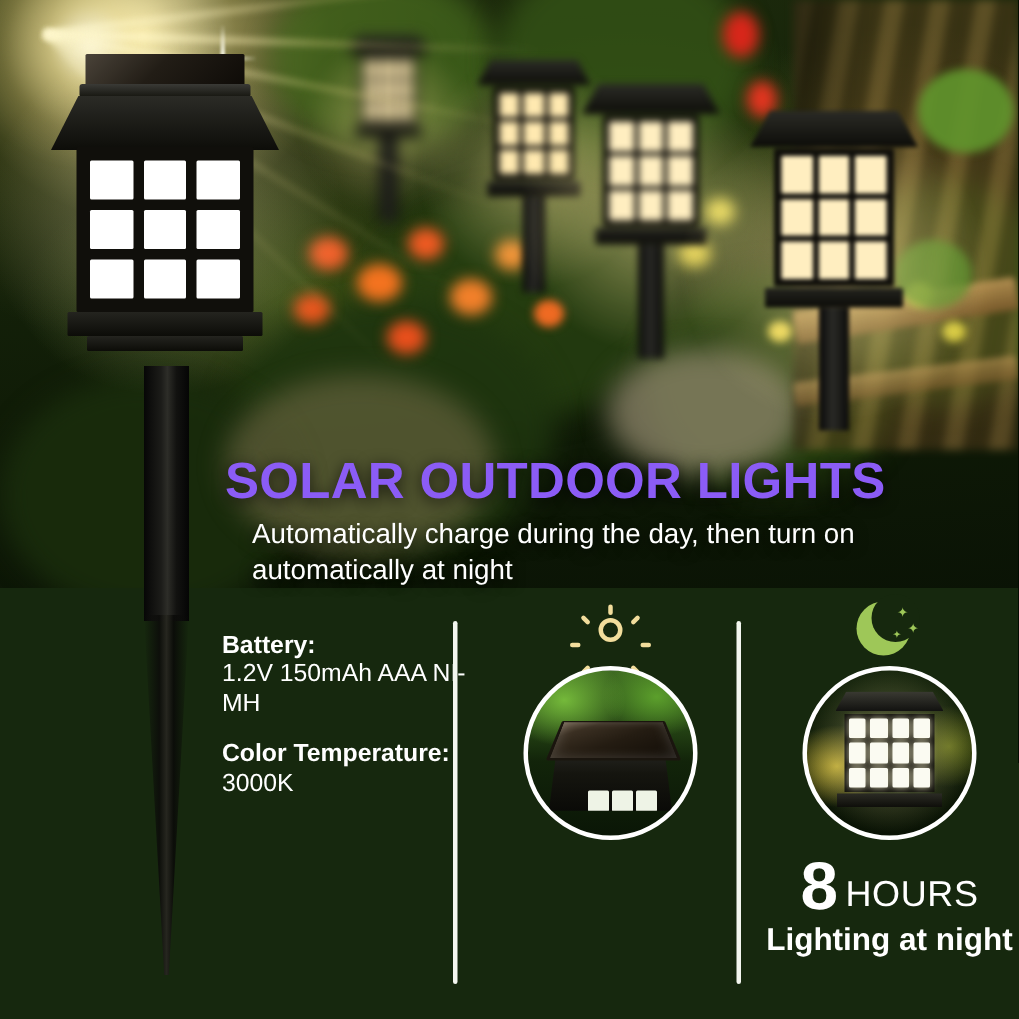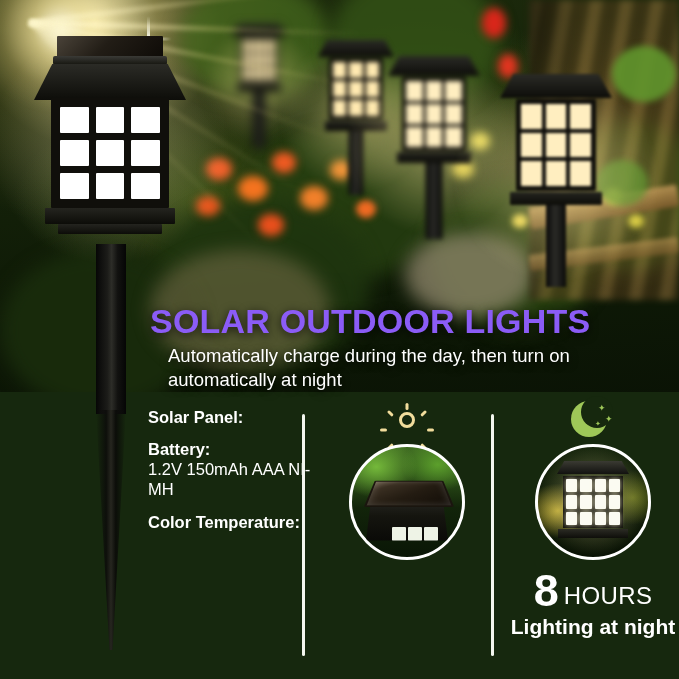--- a/index.html
+++ b/index.html
@@ -320,30 +320,30 @@
   <div class="headline">SOLAR OUTDOOR LIGHTS</div>
   <div class="subline">Automatically charge during the day, then turn on automatically at night</div>
 
   <div class="panel-green"></div>
 
   <div id="heroPost"></div>
   <div id="heroSpike"></div>
 
   <div class="specs">
     <div class="spec">
-      <div class="k">Solar Panel:</div>
     </div>
     <div class="spec">
       <div class="k">Battery:</div>
       <div class="v">1.2V 150mAh AAA NI-MH</div>
     </div>
     <div class="spec">
     </div>
     <div class="spec">
       <div class="k">Color Temperature:</div>
+      <div class="v">3000K</div>
     </div>
   </div>
 
   <div class="vdiv" id="vdiv1"></div>
   <div class="vdiv" id="vdiv2"></div>
 
   <div class="feat" id="feat1">
     <div class="topicon">
       <div class="sun">
         <div class="disc"></div>

